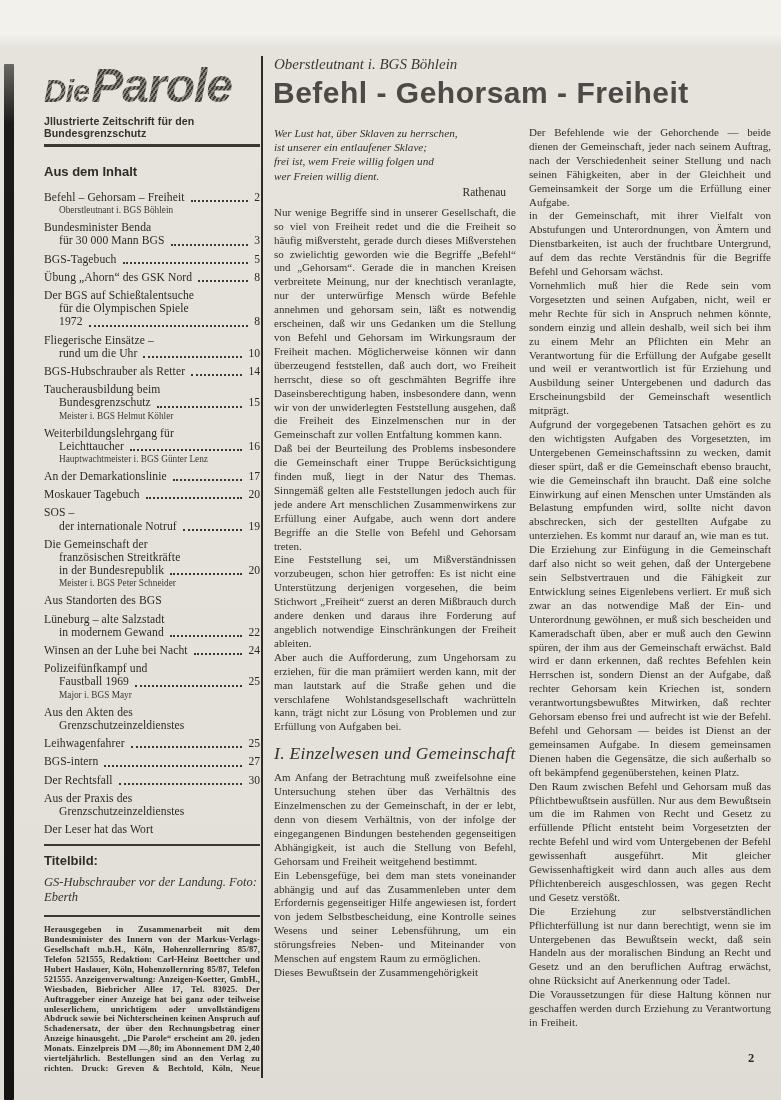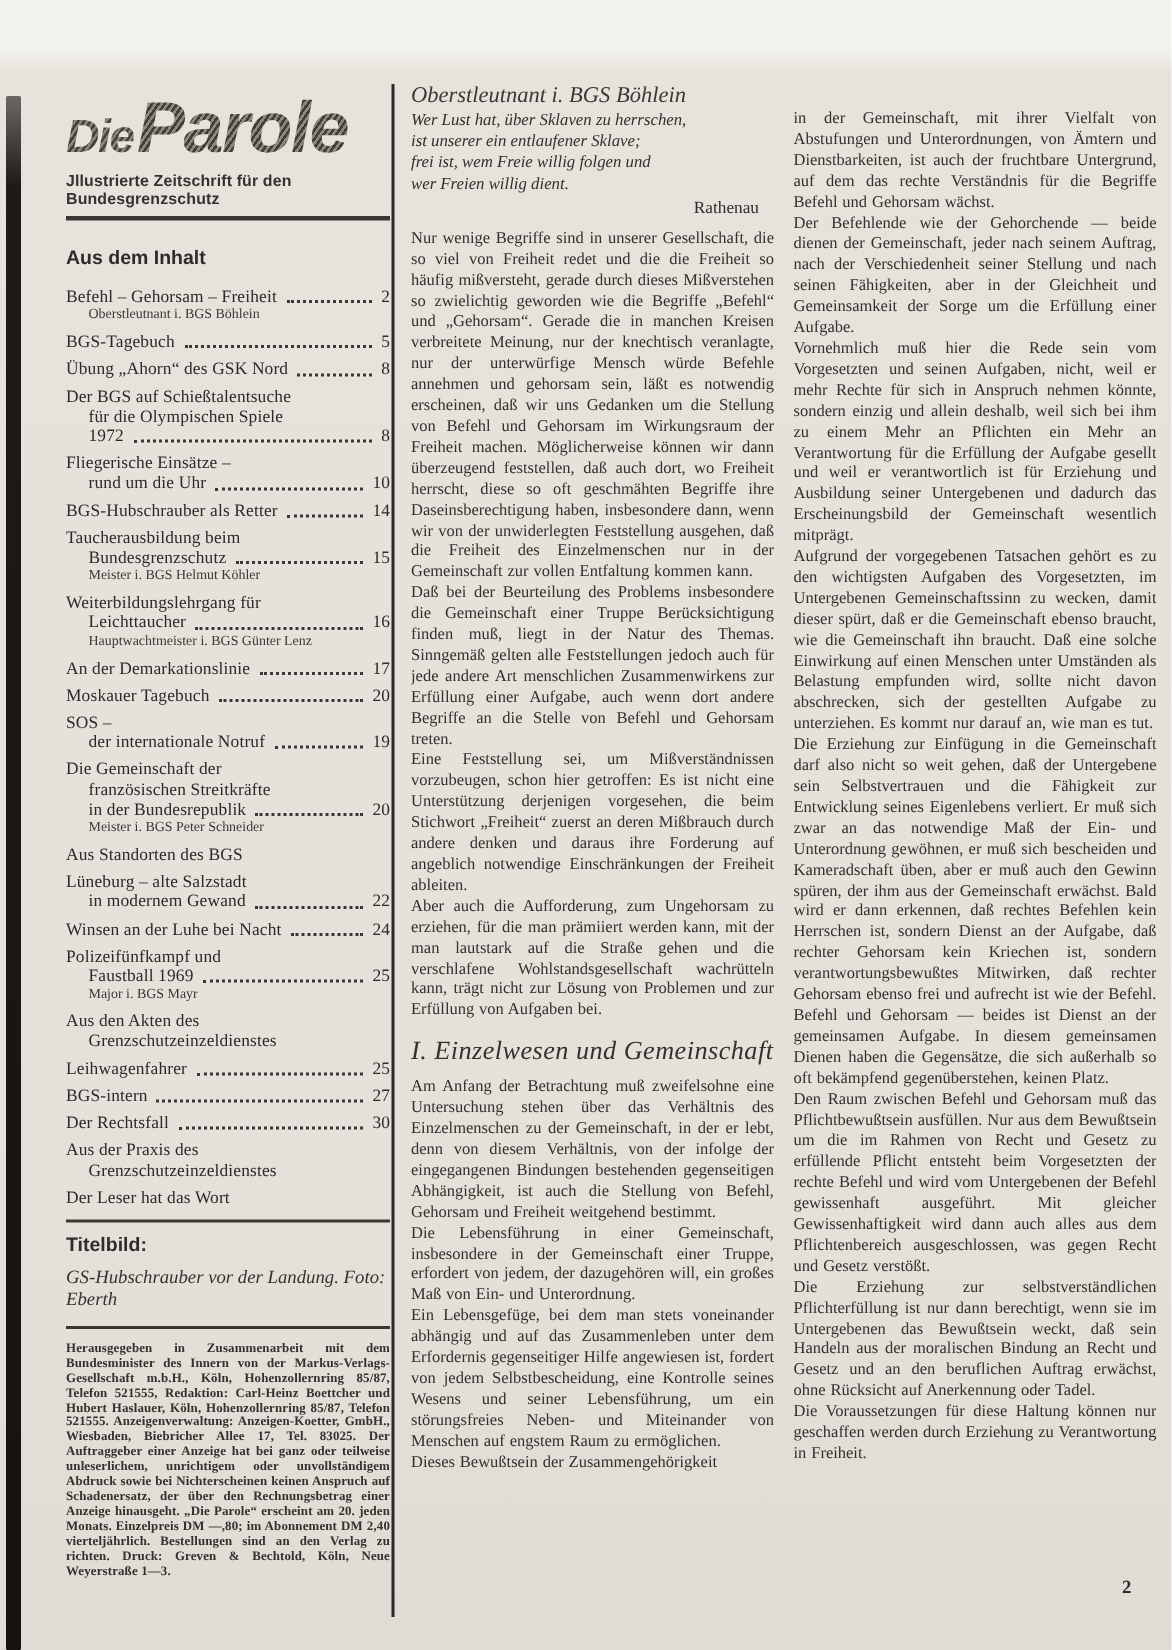--- a/index.html
+++ b/index.html
@@ -117,20 +117,30 @@
       <div class="toc-item">
         <div class="toc-line">
           <span class="toc-text">Befehl – Gehorsam – Freiheit</span>
           <span class="leader"></span>
           <span class="toc-page">2</span>
         </div>
         <div class="toc-sub">Oberstleutnant i. BGS Böhlein</div>
       </div>
       <div class="toc-item">
         <div class="toc-line">
+          <span class="toc-text">Bundesminister Benda</span>
+        </div>
+        <div class="toc-line indent">
+          <span class="toc-text">für 30 000 Mann BGS</span>
+          <span class="leader"></span>
+          <span class="toc-page">3</span>
+        </div>
+      </div>
+      <div class="toc-item">
+        <div class="toc-line">
           <span class="toc-text">BGS-Tagebuch</span>
           <span class="leader"></span>
           <span class="toc-page">5</span>
         </div>
       </div>
       <div class="toc-item">
         <div class="toc-line">
           <span class="toc-text">Übung „Ahorn“ des GSK Nord</span>
           <span class="leader"></span>
           <span class="toc-page">8</span>
@@ -305,47 +315,47 @@
 
   <div class="cover-rule"></div>
   <div class="cover-heading">Titelbild:</div>
   <div class="cover-caption">GS-Hubschrauber vor der Landung. Foto: Eberth</div>
   <div class="imprint-rule"></div>
   <div class="imprint">Herausgegeben in Zusammenarbeit mit dem Bundesminister des Innern von der Markus-Verlags-Gesellschaft m.b.H., Köln, Hohenzollernring 85/87, Telefon 521555, Redaktion: Carl-Heinz Boettcher und Hubert Haslauer, Köln, Hohenzollernring 85/87, Telefon 521555. Anzeigenverwaltung: Anzeigen-Koetter, GmbH., Wiesbaden, Biebricher Allee 17, Tel. 83025. Der Auftraggeber einer Anzeige hat bei ganz oder teilweise unleserlichem, unrichtigem oder unvollständigem Abdruck sowie bei Nichterscheinen keinen Anspruch auf Schadenersatz, der über den Rechnungsbetrag einer Anzeige hinausgeht. „Die Parole“ erscheint am 20. jeden Monats. Einzelpreis DM —,80; im Abonnement DM 2,40 vierteljährlich. Bestellungen sind an den Verlag zu richten. Druck: Greven &amp; Bechtold, Köln, Neue Weyerstraße 1—3.</div>
 </div>
 
 <div class="article">
   <div class="byline">Oberstleutnant i. BGS Böhlein</div>
+  <h1 class="article-title">Befehl - Gehorsam - Freiheit</h1>
 
   <div class="article-columns">
     <div class="article-col" id="article-col-1">
       <div class="epigraph" id="epigraph-lines">
           <div class="epigraph-line">Wer Lust hat, über Sklaven zu herrschen,</div>
           <div class="epigraph-line">ist unserer ein entlaufener Sklave;</div>
           <div class="epigraph-line">frei ist, wem Freie willig folgen und</div>
           <div class="epigraph-line">wer Freien willig dient.</div>
         </div>
       <div class="epigraph-attr">Rathenau</div>
       <div id="col1-before">
           <p class="para">Nur wenige Begriffe sind in unserer Gesellschaft, die so viel von Freiheit redet und die die Freiheit so häufig mißversteht, gerade durch dieses Mißverstehen so zwielichtig geworden wie die Begriffe „Befehl“ und „Gehorsam“. Gerade die in manchen Kreisen verbreitete Meinung, nur der knechtisch veranlagte, nur der unterwürfige Mensch würde Befehle annehmen und gehorsam sein, läßt es notwendig erscheinen, daß wir uns Gedanken um die Stellung von Befehl und Gehorsam im Wirkungsraum der Freiheit machen. Möglicherweise können wir dann überzeugend feststellen, daß auch dort, wo Freiheit herrscht, diese so oft geschmähten Begriffe ihre Daseinsberechtigung haben, insbesondere dann, wenn wir von der unwiderlegten Feststellung ausgehen, daß die Freiheit des Einzelmenschen nur in der Gemeinschaft zur vollen Entfaltung kommen kann.</p>
           <p class="para">Daß bei der Beurteilung des Problems insbesondere die Gemeinschaft einer Truppe Berücksichtigung finden muß, liegt in der Natur des Themas. Sinngemäß gelten alle Feststellungen jedoch auch für jede andere Art menschlichen Zusammenwirkens zur Erfüllung einer Aufgabe, auch wenn dort andere Begriffe an die Stelle von Befehl und Gehorsam treten.</p>
           <p class="para">Eine Feststellung sei, um Mißverständnissen vorzubeugen, schon hier getroffen: Es ist nicht eine Unterstützung derjenigen vorgesehen, die beim Stichwort „Freiheit“ zuerst an deren Mißbrauch durch andere denken und daraus ihre Forderung auf angeblich notwendige Einschränkungen der Freiheit ableiten.</p>
           <p class="para">Aber auch die Aufforderung, zum Ungehorsam zu erziehen, für die man prämiiert werden kann, mit der man lautstark auf die Straße gehen und die verschlafene Wohlstandsgesellschaft wachrütteln kann, trägt nicht zur Lösung von Problemen und zur Erfüllung von Aufgaben bei.</p>
         </div>
       <div class="section-heading">I. Einzelwesen und Gemeinschaft</div>
       <div id="col1-after">
           <p class="para">Am Anfang der Betrachtung muß zweifelsohne eine Untersuchung stehen über das Verhältnis des Einzelmenschen zu der Gemeinschaft, in der er lebt, denn von diesem Verhältnis, von der infolge der eingegangenen Bindungen bestehenden gegenseitigen Abhängigkeit, ist auch die Stellung von Befehl, Gehorsam und Freiheit weitgehend bestimmt.</p>
-          <p class="para">Die Lebensführung in einer Gemeinschaft, insbesondere in der Gemeinschaft einer Truppe, erfordert von jedem, der dazugehören will, ein großes Maß von Ein- und Unterordnung.</p>
           <p class="para">Ein Lebensgefüge, bei dem man stets voneinander abhängig und auf das Zusammenleben unter dem Erfordernis gegenseitiger Hilfe angewiesen ist, fordert von jedem Selbstbescheidung, eine Kontrolle seines Wesens und seiner Lebensführung, um ein störungsfreies Neben- und Miteinander von Menschen auf engstem Raum zu ermöglichen.</p>
           <p class="para">Dieses Bewußtsein der Zusammengehörigkeit</p>
         </div>
     </div>
     <div class="article-col" id="article-col-2">
+        <p class="para">Der Befehlende wie der Gehorchende — beide dienen der Gemeinschaft, jeder nach seinem Auftrag, nach der Verschiedenheit seiner Stellung und nach seinen Fähigkeiten, aber in der Gleichheit und Gemeinsamkeit der Sorge um die Erfüllung einer Aufgabe.</p>
         <p class="para">in der Gemeinschaft, mit ihrer Vielfalt von Abstufungen und Unterordnungen, von Ämtern und Dienstbarkeiten, ist auch der fruchtbare Untergrund, auf dem das rechte Verständnis für die Begriffe Befehl und Gehorsam wächst.</p>
-        <p class="para">Der Befehlende wie der Gehorchende — beide dienen der Gemeinschaft, jeder nach seinem Auftrag, nach der Verschiedenheit seiner Stellung und nach seinen Fähigkeiten, aber in der Gleichheit und Gemeinsamkeit der Sorge um die Erfüllung einer Aufgabe.</p>
         <p class="para">Vornehmlich muß hier die Rede sein vom Vorgesetzten und seinen Aufgaben, nicht, weil er mehr Rechte für sich in Anspruch nehmen könnte, sondern einzig und allein deshalb, weil sich bei ihm zu einem Mehr an Pflichten ein Mehr an Verantwortung für die Erfüllung der Aufgabe gesellt und weil er verantwortlich ist für Erziehung und Ausbildung seiner Untergebenen und dadurch das Erscheinungsbild der Gemeinschaft wesentlich mitprägt.</p>
         <p class="para">Aufgrund der vorgegebenen Tatsachen gehört es zu den wichtigsten Aufgaben des Vorgesetzten, im Untergebenen Gemeinschaftssinn zu wecken, damit dieser spürt, daß er die Gemeinschaft ebenso braucht, wie die Gemeinschaft ihn braucht. Daß eine solche Einwirkung auf einen Menschen unter Umständen als Belastung empfunden wird, sollte nicht davon abschrecken, sich der gestellten Aufgabe zu unterziehen. Es kommt nur darauf an, wie man es tut.</p>
         <p class="para">Die Erziehung zur Einfügung in die Gemeinschaft darf also nicht so weit gehen, daß der Untergebene sein Selbstvertrauen und die Fähigkeit zur Entwicklung seines Eigenlebens verliert. Er muß sich zwar an das notwendige Maß der Ein- und Unterordnung gewöhnen, er muß sich bescheiden und Kameradschaft üben, aber er muß auch den Gewinn spüren, der ihm aus der Gemeinschaft erwächst. Bald wird er dann erkennen, daß rechtes Befehlen kein Herrschen ist, sondern Dienst an der Aufgabe, daß rechter Gehorsam kein Kriechen ist, sondern verantwortungsbewußtes Mitwirken, daß rechter Gehorsam ebenso frei und aufrecht ist wie der Befehl.</p>
         <p class="para">Befehl und Gehorsam — beides ist Dienst an der gemeinsamen Aufgabe. In diesem gemeinsamen Dienen haben die Gegensätze, die sich außerhalb so oft bekämpfend gegenüberstehen, keinen Platz.</p>
         <p class="para">Den Raum zwischen Befehl und Gehorsam muß das Pflichtbewußtsein ausfüllen. Nur aus dem Bewußtsein um die im Rahmen von Recht und Gesetz zu erfüllende Pflicht entsteht beim Vorgesetzten der rechte Befehl und wird vom Untergebenen der Befehl gewissenhaft ausgeführt. Mit gleicher Gewissenhaftigkeit wird dann auch alles aus dem Pflichtenbereich ausgeschlossen, was gegen Recht und Gesetz verstößt.</p>
         <p class="para">Die Erziehung zur selbstverständlichen Pflichterfüllung ist nur dann berechtigt, wenn sie im Untergebenen das Bewußtsein weckt, daß sein Handeln aus der moralischen Bindung an Recht und Gesetz und an den beruflichen Auftrag erwächst, ohne Rücksicht auf Anerkennung oder Tadel.</p>
         <p class="para">Die Voraussetzungen für diese Haltung können nur geschaffen werden durch Erziehung zu Verantwortung in Freiheit.</p>
       </div>
   </div>
 </div>

